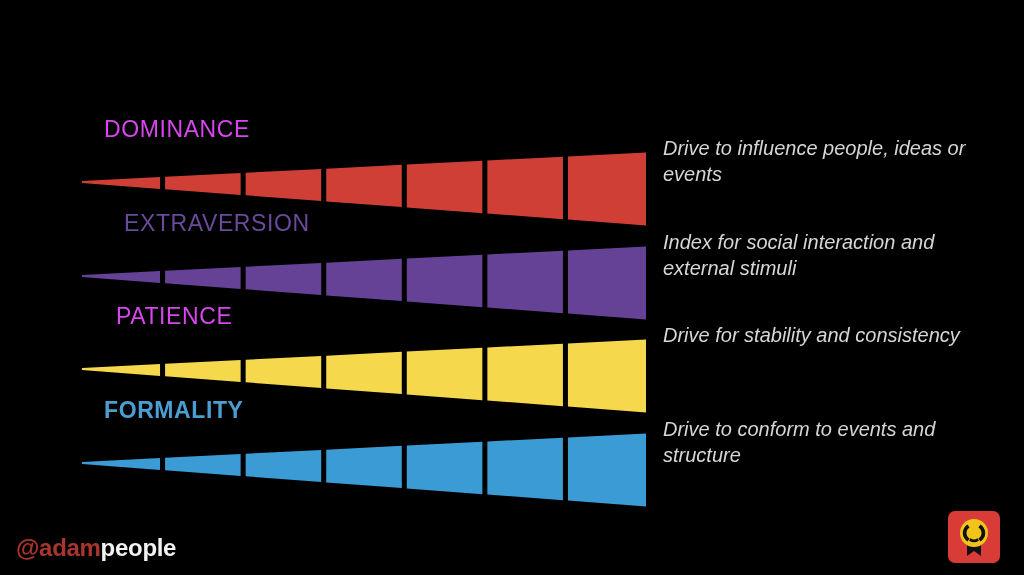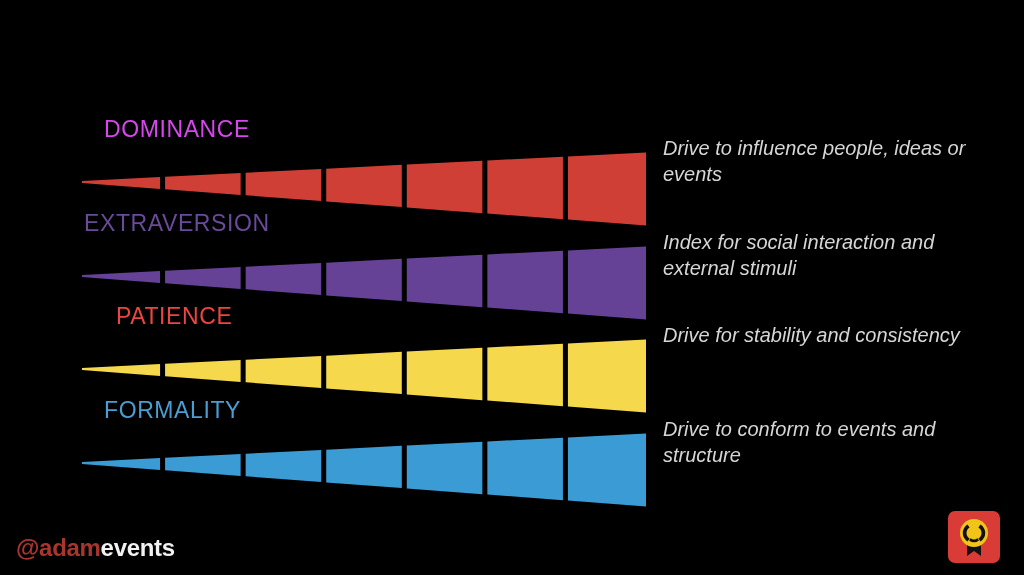--- a/index.html
+++ b/index.html
@@ -122,75 +122,75 @@
             <path d="M326.7857142857143 32.58795592705167 L402.35714285714283 28.769186930091188 L402.35714285714283 81.16875633232016 L326.7857142857143 75.47410081053698 Z" fill="#cf3f35"></path>
             <path d="M407.35714285714283 28.5165273556231 L482.92857142857144 24.697758358662615 L482.92857142857144 87.24018490374874 L407.35714285714283 81.54552938196555 Z" fill="#cf3f35"></path>
             <path d="M487.92857142857144 24.445098784194528 L566 20.5 L566 93.5 L487.92857142857144 87.61695795339412 Z" fill="#cf3f35"></path>
           </g>
       </svg>
     </div>
     <div class="trait-desc">Drive to influence people, ideas or events</div>
   </div>
 
   <div class="trait-row row-1">
-    <div class="trait-label" style="color: rgb(106, 74, 154);">EXTRAVERSION</div>
+    <div class="trait-label" style="color: rgb(106, 74, 154); margin-left: 40px;">EXTRAVERSION</div>
     <div class="wedge-wrap">
       <svg viewBox="0 0 570 98" preserveAspectRatio="none">
         <g>
             <path d="M2 49 L80.07142857142857 45.05490121580547 L80.07142857142857 56.88304204660588 L2 51 Z" fill="#654295"></path>
             <path d="M85.07142857142857 44.80224164133738 L160.64285714285714 40.9834726443769 L160.64285714285714 62.95447061803445 L85.07142857142857 57.259815096251266 Z" fill="#654295"></path>
             <path d="M165.64285714285714 40.73081306990881 L241.21428571428572 36.91204407294833 L241.21428571428572 69.02589918946302 L165.64285714285714 63.331243667679836 Z" fill="#654295"></path>
             <path d="M246.21428571428572 36.659384498480236 L321.7857142857143 32.84061550151976 L321.7857142857143 75.0973277608916 L246.21428571428572 69.40267223910841 Z" fill="#654295"></path>
             <path d="M326.7857142857143 32.58795592705167 L402.35714285714283 28.769186930091188 L402.35714285714283 81.16875633232016 L326.7857142857143 75.47410081053698 Z" fill="#654295"></path>
             <path d="M407.35714285714283 28.5165273556231 L482.92857142857144 24.697758358662615 L482.92857142857144 87.24018490374874 L407.35714285714283 81.54552938196555 Z" fill="#654295"></path>
             <path d="M487.92857142857144 24.445098784194528 L566 20.5 L566 93.5 L487.92857142857144 87.61695795339412 Z" fill="#654295"></path>
           </g>
       </svg>
     </div>
     <div class="trait-desc">Index for social interaction and external stimuli</div>
   </div>
 
   <div class="trait-row row-2">
-    <div class="trait-label" style="color: #ef4444;">PATIENCE</div>
+    <div class="trait-label" style="color: #d946ef;">PATIENCE</div>
     <div class="wedge-wrap">
       <svg viewBox="0 0 570 98" preserveAspectRatio="none">
         <g>
             <path d="M2 49 L80.07142857142857 45.05490121580547 L80.07142857142857 56.88304204660588 L2 51 Z" fill="#f5d84b"></path>
             <path d="M85.07142857142857 44.80224164133738 L160.64285714285714 40.9834726443769 L160.64285714285714 62.95447061803445 L85.07142857142857 57.259815096251266 Z" fill="#f5d84b"></path>
             <path d="M165.64285714285714 40.73081306990881 L241.21428571428572 36.91204407294833 L241.21428571428572 69.02589918946302 L165.64285714285714 63.331243667679836 Z" fill="#f5d84b"></path>
             <path d="M246.21428571428572 36.659384498480236 L321.7857142857143 32.84061550151976 L321.7857142857143 75.0973277608916 L246.21428571428572 69.40267223910841 Z" fill="#f5d84b"></path>
             <path d="M326.7857142857143 32.58795592705167 L402.35714285714283 28.769186930091188 L402.35714285714283 81.16875633232016 L326.7857142857143 75.47410081053698 Z" fill="#f5d84b"></path>
             <path d="M407.35714285714283 28.5165273556231 L482.92857142857144 24.697758358662615 L482.92857142857144 87.24018490374874 L407.35714285714283 81.54552938196555 Z" fill="#f5d84b"></path>
             <path d="M487.92857142857144 24.445098784194528 L566 20.5 L566 93.5 L487.92857142857144 87.61695795339412 Z" fill="#f5d84b"></path>
           </g>
       </svg>
     </div>
     <div class="trait-desc">Drive for stability and consistency</div>
   </div>
 
   <div class="trait-row row-3">
-    <div class="trait-label" style="color: rgb(74, 158, 210);">FORMALITY</div>
+    <div class="trait-label" style="color: rgb(74, 158, 210); font-weight: bold;">FORMALITY</div>
     <div class="wedge-wrap">
       <svg viewBox="0 0 570 98" preserveAspectRatio="none">
         <g>
             <path d="M2 49 L80.07142857142857 45.05490121580547 L80.07142857142857 56.88304204660588 L2 51 Z" fill="#3b9bd4"></path>
             <path d="M85.07142857142857 44.80224164133738 L160.64285714285714 40.9834726443769 L160.64285714285714 62.95447061803445 L85.07142857142857 57.259815096251266 Z" fill="#3b9bd4"></path>
             <path d="M165.64285714285714 40.73081306990881 L241.21428571428572 36.91204407294833 L241.21428571428572 69.02589918946302 L165.64285714285714 63.331243667679836 Z" fill="#3b9bd4"></path>
             <path d="M246.21428571428572 36.659384498480236 L321.7857142857143 32.84061550151976 L321.7857142857143 75.0973277608916 L246.21428571428572 69.40267223910841 Z" fill="#3b9bd4"></path>
             <path d="M326.7857142857143 32.58795592705167 L402.35714285714283 28.769186930091188 L402.35714285714283 81.16875633232016 L326.7857142857143 75.47410081053698 Z" fill="#3b9bd4"></path>
             <path d="M407.35714285714283 28.5165273556231 L482.92857142857144 24.697758358662615 L482.92857142857144 87.24018490374874 L407.35714285714283 81.54552938196555 Z" fill="#3b9bd4"></path>
             <path d="M487.92857142857144 24.445098784194528 L566 20.5 L566 93.5 L487.92857142857144 87.61695795339412 Z" fill="#3b9bd4"></path>
           </g>
       </svg>
     </div>
     <div class="trait-desc">Drive to conform to events and structure</div>
   </div>
 
   <div id="handle">
-    <span class="at" style="color: rgb(168, 54, 46);">@adam</span><span class="name" style="color: rgb(242, 242, 242);">events</span>
+    <span class="at" style="color: rgb(168, 54, 46);">@adam</span><span class="name" style="color: rgb(242, 242, 242);">people</span>
   </div>
 
   <div id="logo">
     <svg viewBox="0 0 52 52" width="52" height="52">
       <rect x="0" y="0" width="52" height="52" rx="7" ry="7" fill="#d93b36"></rect>
       <path d="M19 30 L19 45 L26 40 L33 45 L33 30 Z" fill="#111111"></path>
       <circle cx="26" cy="22" r="14" fill="#f0c419"></circle>
       <path d="M19.5 13.5 A10 10 0 0 0 19.5 30.5 L21.6 27.6 A6.6 6.6 0 0 1 21.6 16.4 Z" fill="#111111"></path>
       <path d="M32.5 13.5 A10 10 0 0 1 32.5 30.5 L30.4 27.6 A6.6 6.6 0 0 0 30.4 16.4 Z" fill="#111111"></path>
       <path d="M21 29.5 A8.4 8.4 0 0 0 31 29.5 L29.4 27.2 A5.8 5.8 0 0 1 22.6 27.2 Z" fill="#111111"></path>

